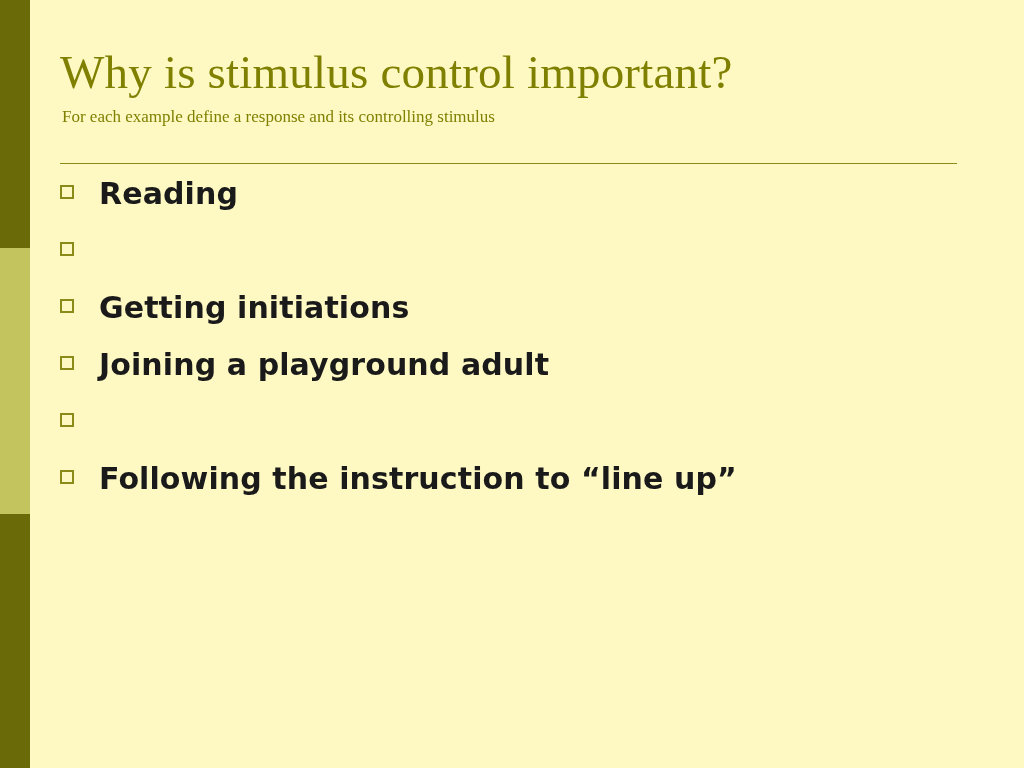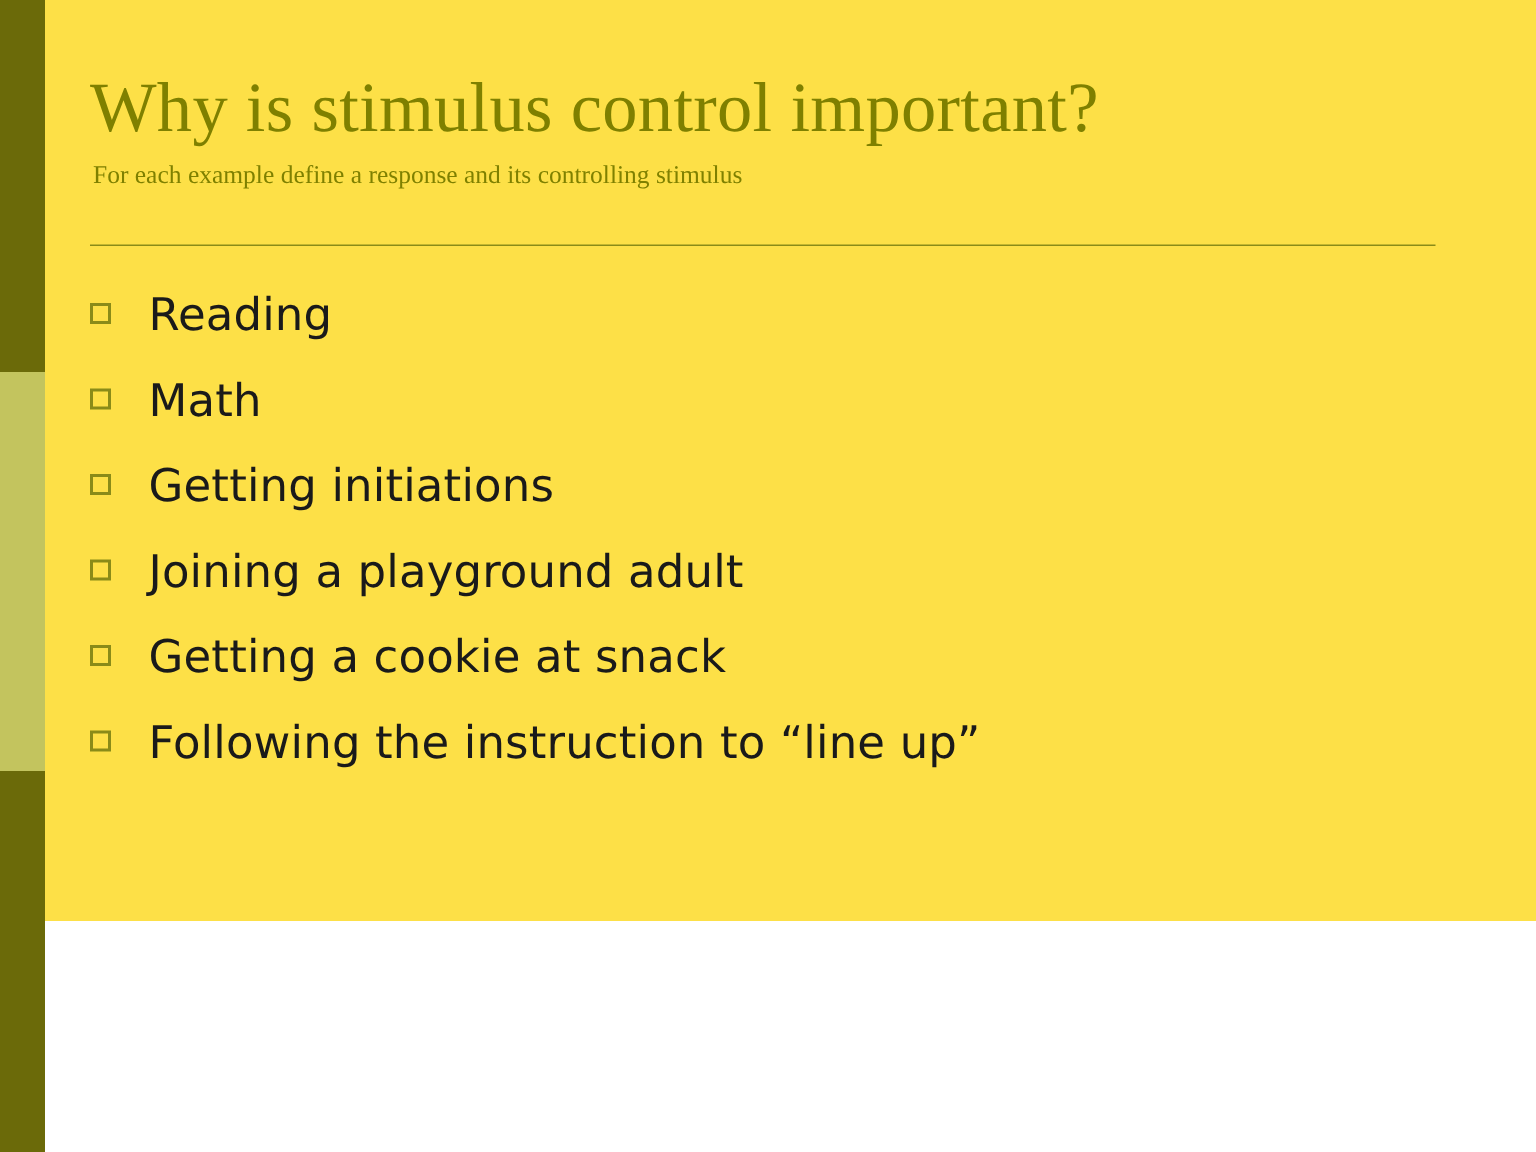--- a/index.html
+++ b/index.html
@@ -9,22 +9,22 @@
   body {
     width: 1024px;
     height: 768px;
     background: #ffffff;
     font-family: "Liberation Sans", sans-serif;
     overflow: hidden;
   }
   .slide {
     position: relative;
     width: 1024px;
-    height: 614px;
-    background: #fde047;
+    height: 768px;
+    background: #fef9c3;
   }
   
   .left-bar {
     position: absolute;
     left: 0;
     top: 0;
     width: 30px;
     height: 768px;
   }
   .left-bar .seg {
@@ -76,25 +76,26 @@
     left: 60px;
     top: 163px;
     width: 897px;
     height: 1px;
     background: #8a8b18;
   }
   
   .bullets {
     position: absolute;
     left: 60px;
-    top: 185px;
+    top: 168px;
     width: 900px;
     list-style: none;
     margin: 0;
     padding: 0;
+    font-weight: bold;
   }
   .bullet-item {
     display: flex;
     align-items: flex-start;
     height: 57px;
   }
   .bullet-marker {
     flex: 0 0 auto;
     width: 14px;
     height: 14px;
@@ -130,33 +131,31 @@
   </div>
   <div class="title-rule"></div>
 
   <ul class="bullets">
     <li class="bullet-item">
       <span class="bullet-marker"></span>
       <span class="bullet-text">Reading</span>
     </li>
     <li class="bullet-item">
       <span class="bullet-marker"></span>
-      <span class="bullet-text">Math</span>
     </li>
     <li class="bullet-item">
       <span class="bullet-marker"></span>
       <span class="bullet-text">Getting initiations</span>
     </li>
     <li class="bullet-item">
       <span class="bullet-marker"></span>
       <span class="bullet-text">Joining a playground adult</span>
     </li>
     <li class="bullet-item">
       <span class="bullet-marker"></span>
-      <span class="bullet-text">Getting a cookie at snack</span>
     </li>
     <li class="bullet-item">
       <span class="bullet-marker"></span>
       <span class="bullet-text">Following the instruction to “line up”</span>
     </li>
   </ul>
 
 </div>
 
 </body></html>

